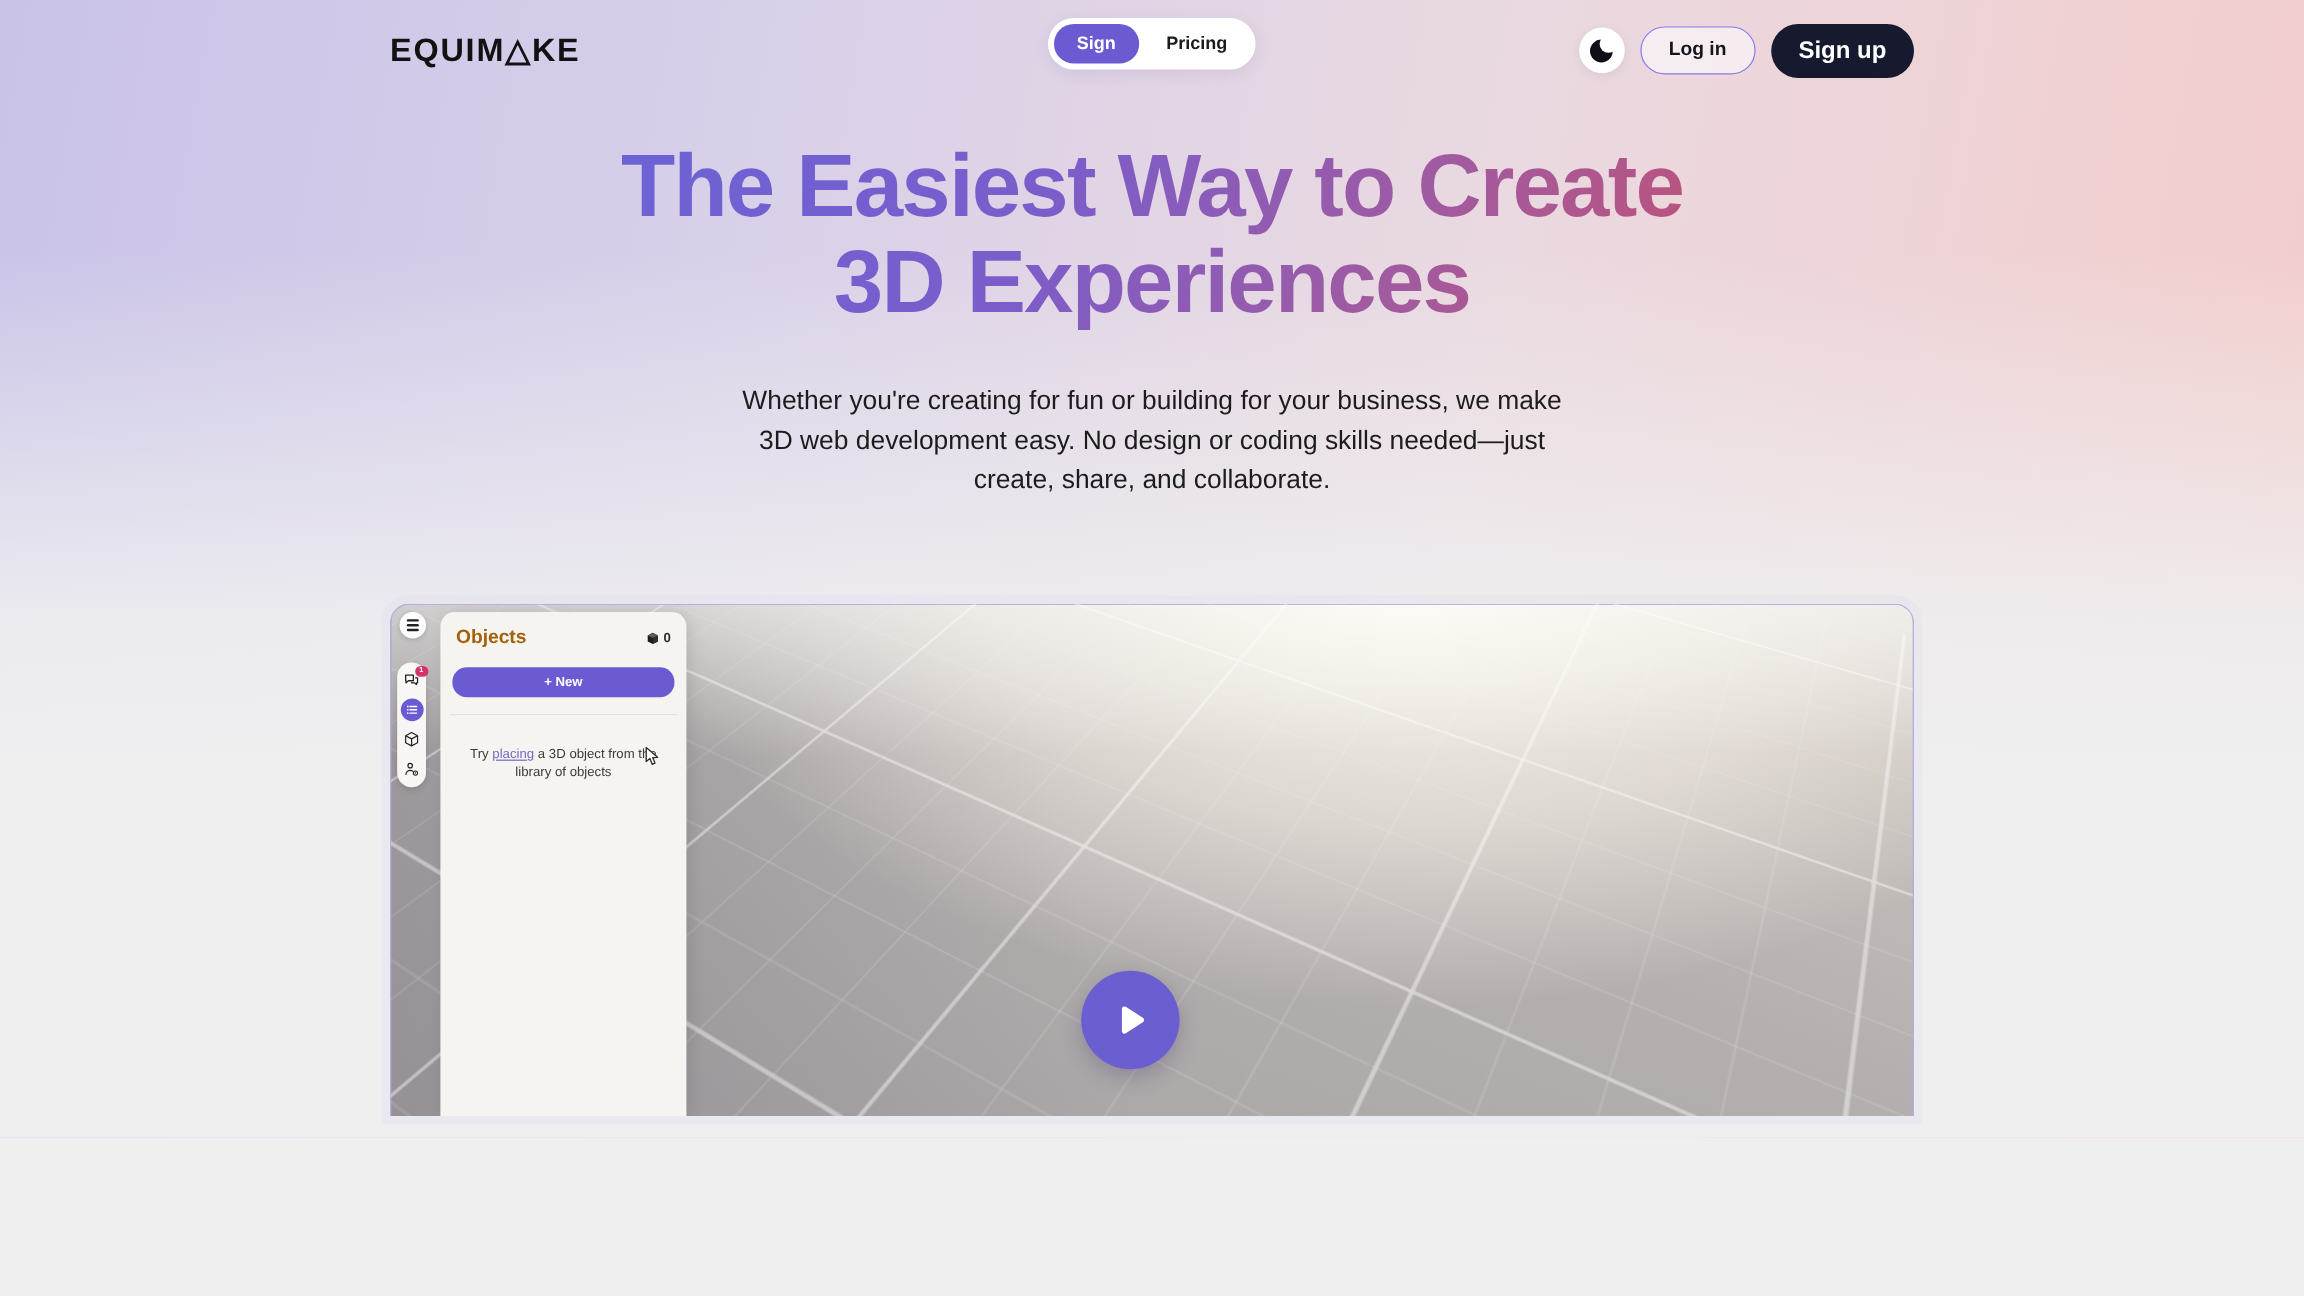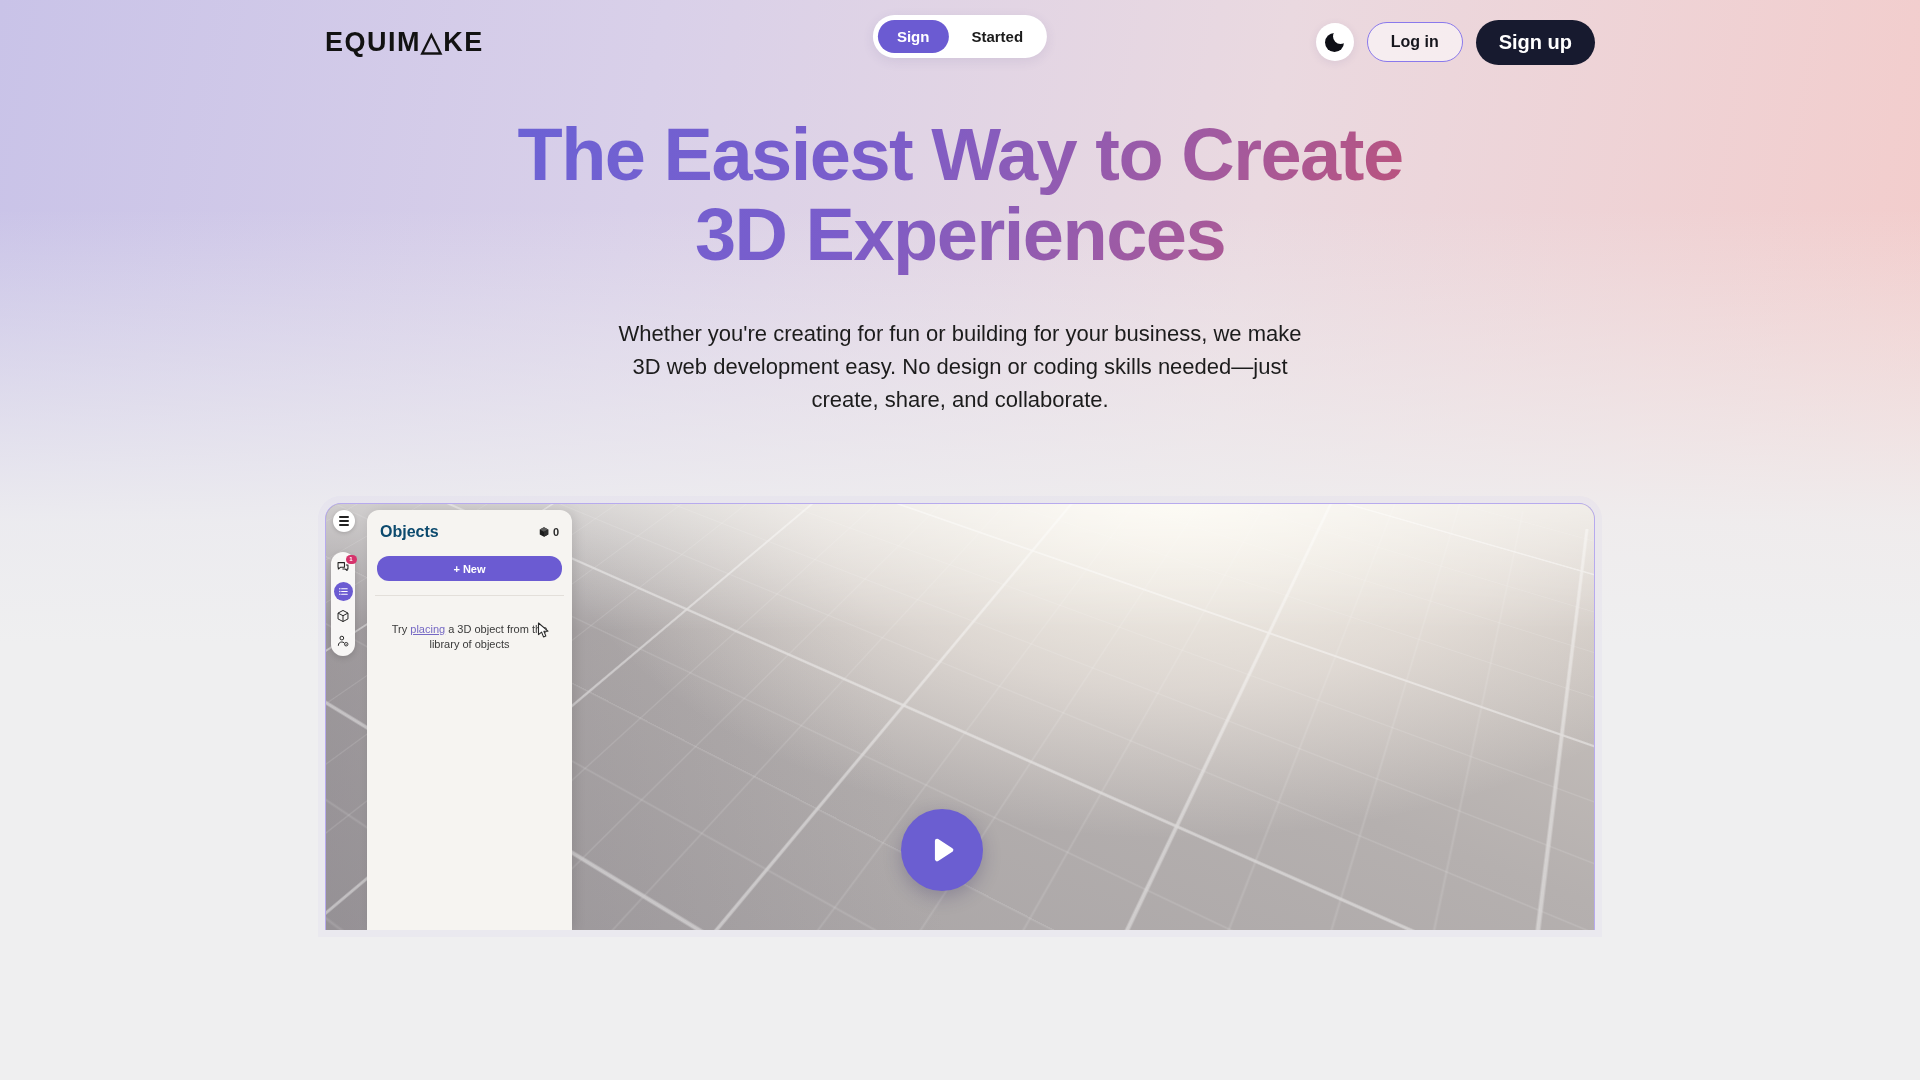--- a/index.html
+++ b/index.html
@@ -68,40 +68,40 @@
     display:flex;flex-direction:column;align-items:center;justify-content:space-evenly;box-shadow:0 2px 6px rgba(0,0,0,.14);}
   .rail-btn{position:relative;width:19px;height:19px;border:none;background:transparent;padding:0;cursor:pointer;
     display:flex;align-items:center;justify-content:center;border-radius:50%;}
   .rail-btn.selected{background:#6b5bd2;}
   .rail-badge{position:absolute;top:-3px;right:-4px;min-width:9px;height:9px;border-radius:5px;background:#d6336c;
     color:#fff;font-size:6px;font-weight:700;line-height:9px;text-align:center;padding:0 1px;}
 
   .objects-panel{position:absolute;left:41px;top:6px;bottom:0;width:205px;background:#f6f4f1;
     border-radius:12px 12px 0 0;box-shadow:3px 0 12px rgba(0,0,0,.10);padding:13px 10px 0;box-sizing:border-box;}
   .panel-head{display:flex;align-items:center;justify-content:space-between;padding:0 3px;}
-  .panel-title{font-size:16px;font-weight:800;color:#0c4a6e;}
+  .panel-title{font-size:16px;font-weight:800;color:#a16207;}
   .panel-count{display:flex;align-items:center;gap:3px;font-size:11px;color:#2c2c2c;font-weight:600;}
   .new-btn{margin-top:15px;width:100%;height:25px;border:none;border-radius:12px;background:#6b5bd2;cursor:pointer;
     color:#fff;font-family:inherit;font-size:11px;font-weight:700;display:flex;align-items:center;justify-content:center;gap:4px;}
   .panel-divider{margin:14px -2px 0;height:1px;background:#e3dfda;}
   .panel-hint{margin:26px auto 0;width:178px;text-align:center;font-size:11px;line-height:15px;color:#3a3a3a;}
   .hint-link{color:#7568c4;text-decoration:underline;cursor:pointer;}
   .cursor{position:absolute;left:170px;top:112px;pointer-events:none;}
 </style>
 </head>
 <body>
 
 <div class="page">
 
   <div class="header">
     <div class="logo">EQUIM△KE</div>
 
     <div class="nav-pill">
       <div class="nav-item active">Sign</div>
-      <div class="nav-item">Started</div>
+      <div class="nav-item">Pricing</div>
     </div>
 
     <div class="header-right">
       <button class="theme-btn">
         <span class="crescent"></span>
       </button>
       <button class="login-btn">Log in</button>
       <button class="signup-btn">Sign up</button>
     </div>
   </div>

